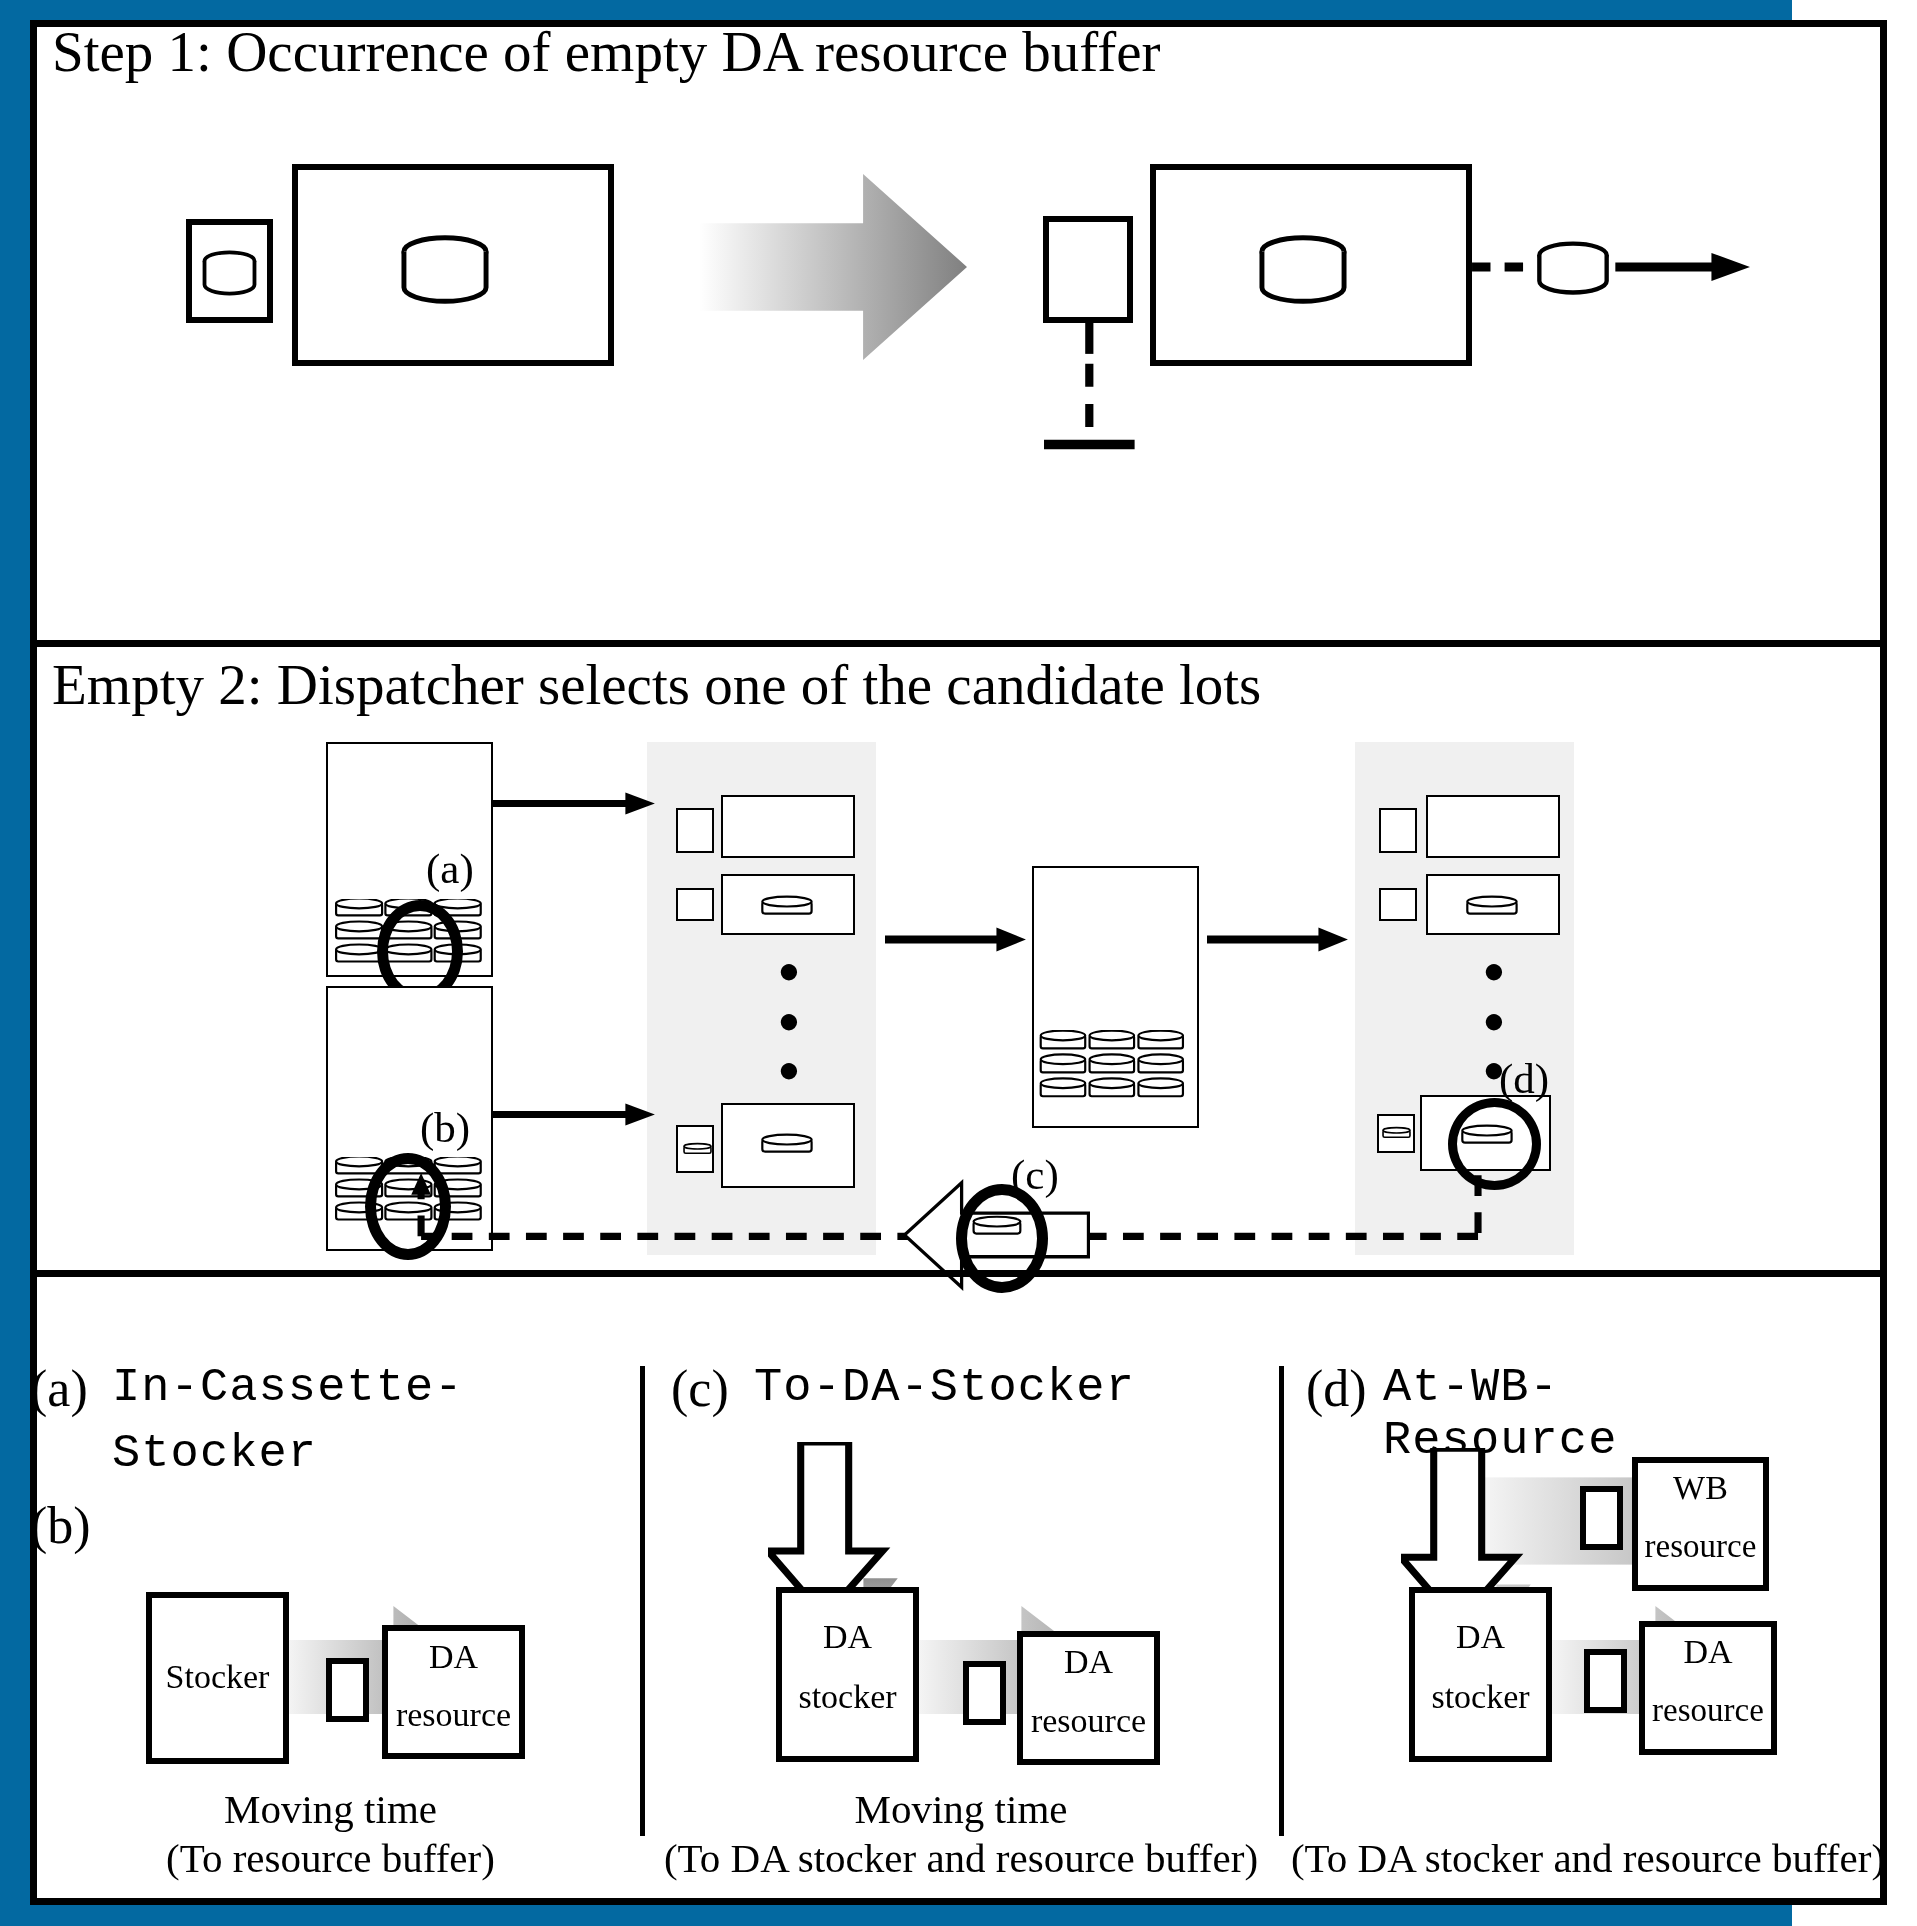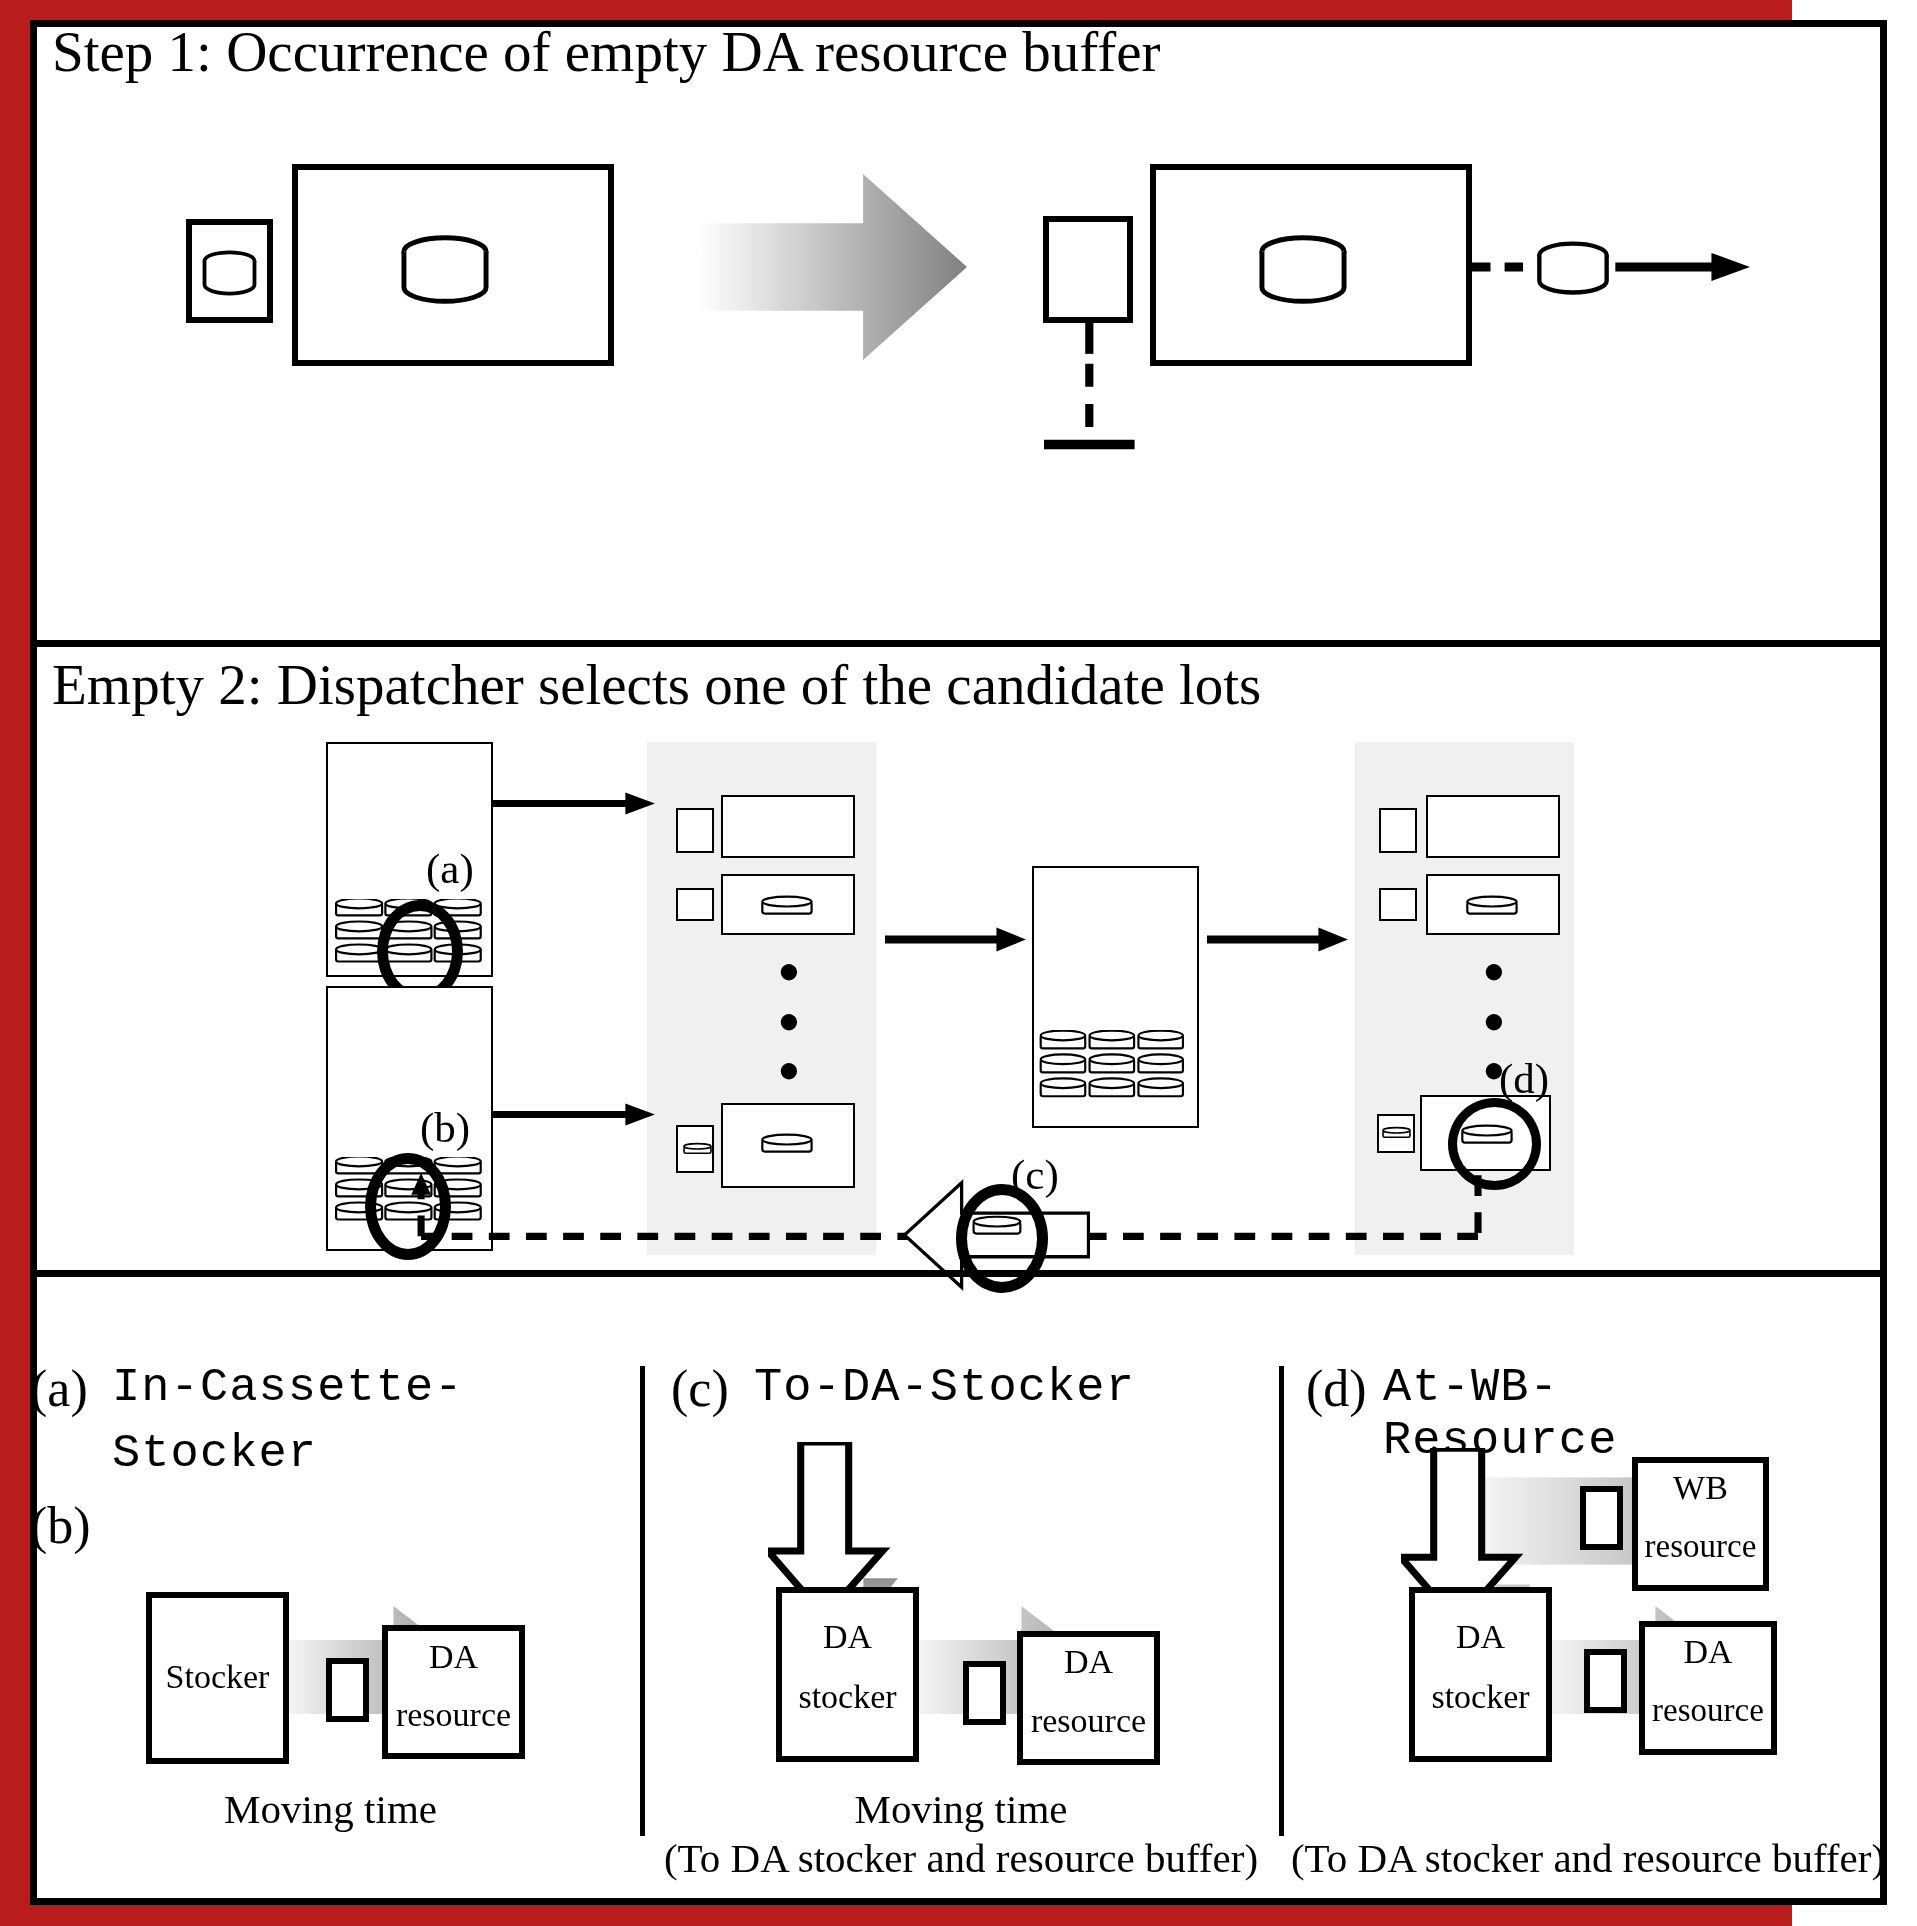--- a/index.html
+++ b/index.html
@@ -1,17 +1,17 @@
 <!DOCTYPE html>
 <html style="font-size:8.7px"><head>
 <meta charset="utf-8">
 <style>
   html,body{margin:0;padding:0;background:#ffffff;}
   body{width:1918px;height:1926px;font-family:"Liberation Serif",serif;}
-  #page{position:relative;width:1792px;height:1926px;background:#b91c1c;box-sizing:border-box;}
+  #page{position:relative;width:1792px;height:1926px;background:#0369a1;box-sizing:border-box;}
 
   
   .outer-frame{position:absolute;left:30px;top:19.7px;width:1857px;height:1885px;
     border:7.6px solid #000;box-sizing:border-box;background:#fff;}
 
   
   .hdiv{position:absolute;left:30px;width:1857px;height:7px;background:#000;}
 
   
   .step-title{position:absolute;font-family:"Liberation Serif",serif;
@@ -404,20 +404,21 @@
   <div class="hbox" style="left:146px;top:1592px;width:143px;height:172px;"></div>
   <div class="boxlabel" style="left:146px;top:1658px;width:143px;font-size:34px;">Stocker</div>
 
   <div class="hbox" style="left:326px;top:1658px;width:43px;height:64px;"></div>
 
   <div class="hbox" style="left:382px;top:1625px;width:143px;height:134px;"></div>
   <div class="boxlabel" style="left:382px;top:1638px;width:143px;font-size:34px;">DA</div>
   <div class="boxlabel" style="left:382px;top:1696px;width:143px;font-size:34px;">resource</div>
 
   <div class="caption" style="left:33px;top:1782px;width:595px;">Moving time</div>
+  <div class="caption" style="left:33px;top:1831px;width:595px;">(To resource buffer)</div>
 
   <div class="paren" style="left:671px;top:1359px;font-size:52px;">(c)</div>
   <div class="abs mono" style="left:754px;top:1361px;font-size:47px;letter-spacing:1.1px;">To-DA-Stocker</div>
 
   <div class="abs" style="left:768px;top:1442px;width:169px;height:229px;">
     <svg width="169" height="229" viewBox="0 0 310 420">
       <defs>
         <linearGradient id="gc1" x1="0" y1="0" x2="0" y2="1">
           <stop offset="0%" stop-color="#8a8a8a"></stop>
           <stop offset="100%" stop-color="#ffffff"></stop>

